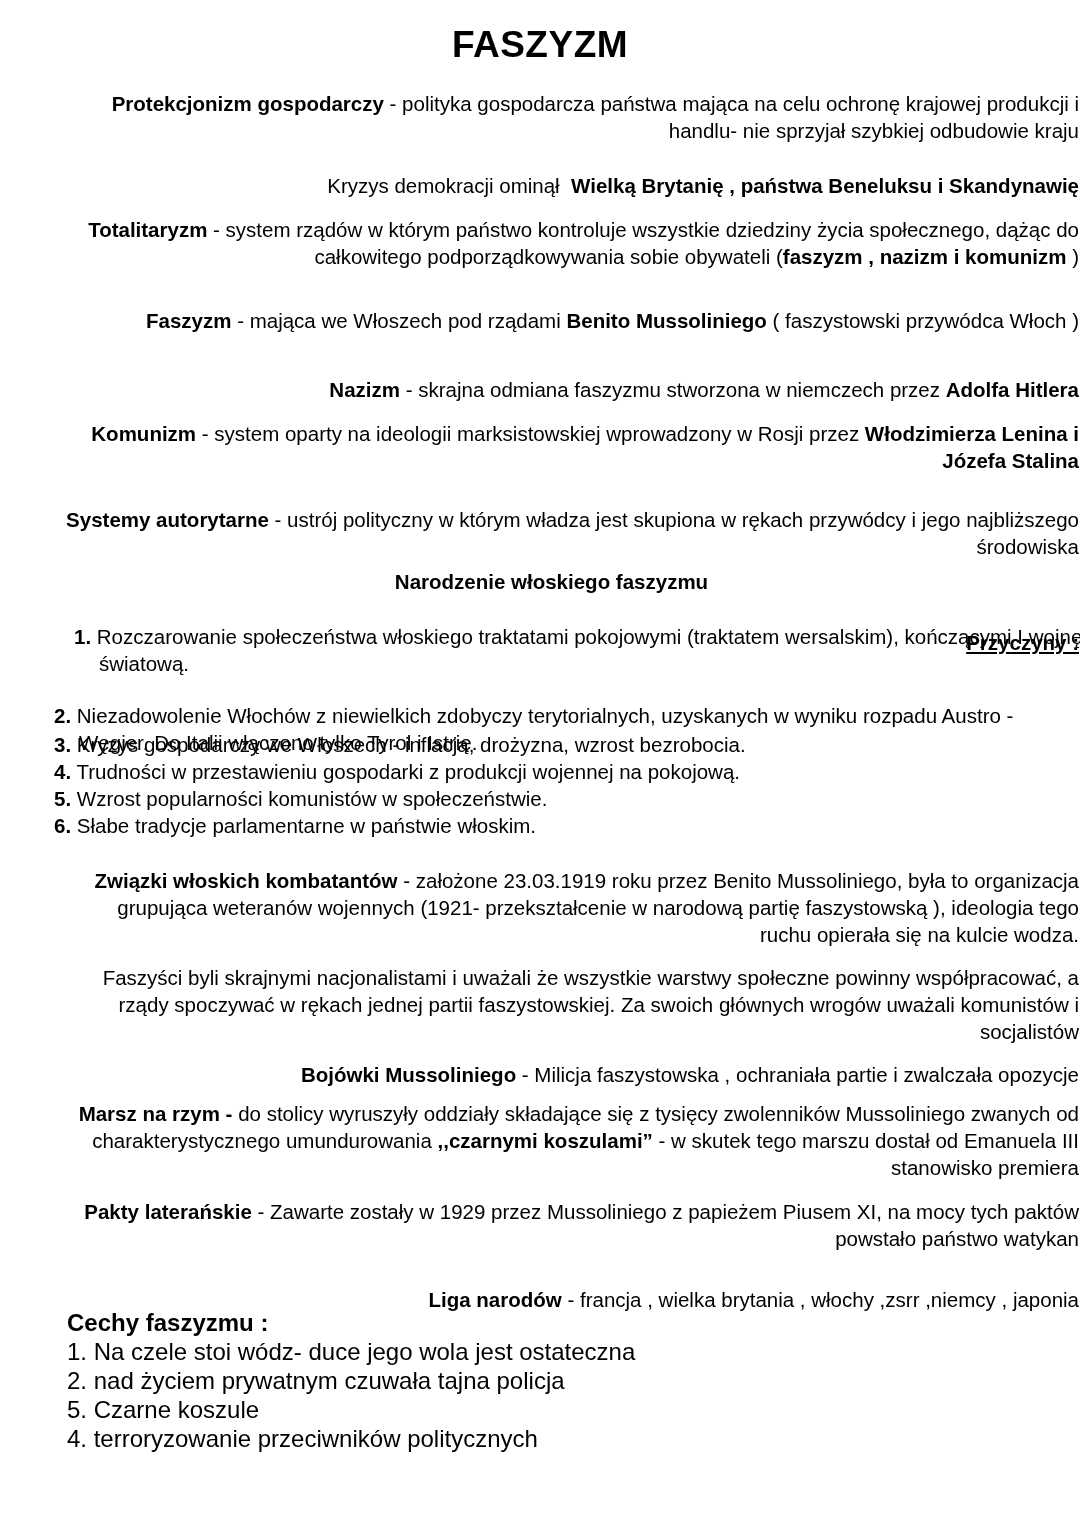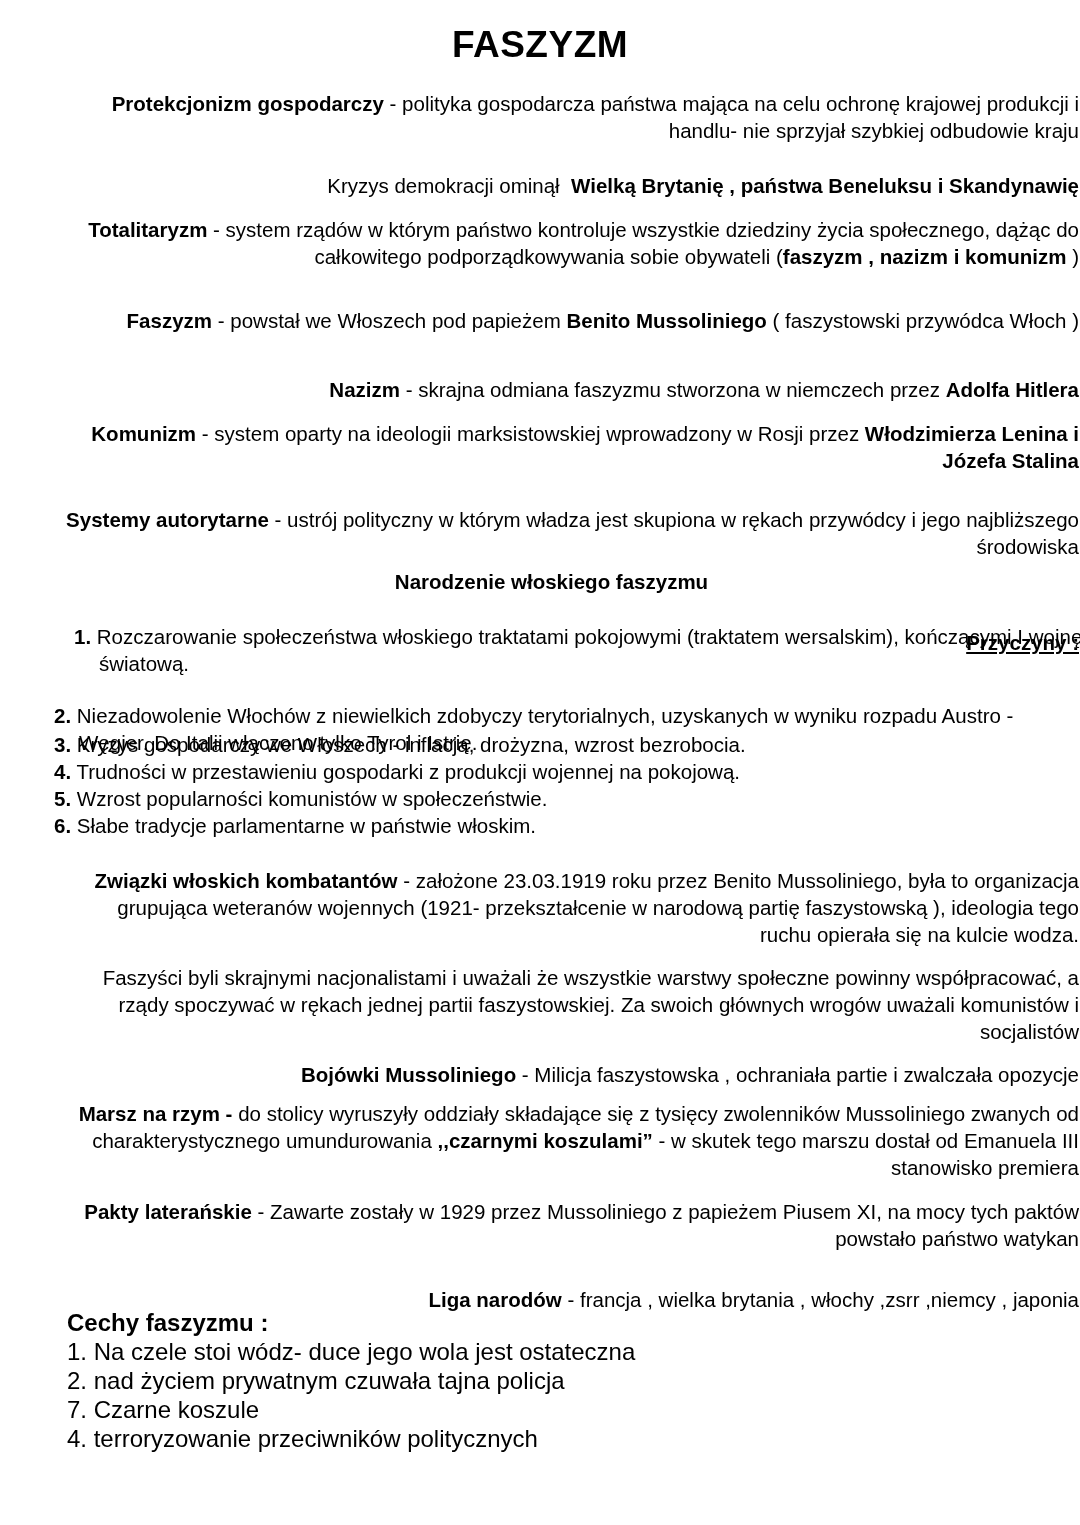--- a/index.html
+++ b/index.html
@@ -33,21 +33,21 @@
 <body>
 
 <div class="title">FASZYZM</div>
 
 <div class="para" style="top:90px;"><span class="b">Protekcjonizm gospodarczy</span><span> - polityka gospodarcza państwa mająca na celu ochronę krajowej produkcji i handlu- nie sprzyjał szybkiej odbudowie kraju</span></div>
 
 <div class="para" style="top:172px;"><span style="white-space:pre;">Kryzys demokracji ominął  </span><span class="b">Wielką Brytanię , państwa Beneluksu i Skandynawię</span></div>
 
 <div class="para" style="top:216px;"><span class="b">Totalitaryzm</span><span> - system rządów w którym państwo kontroluje wszystkie dziedziny życia społecznego, dążąc do całkowitego podporządkowywania sobie obywateli (</span><span class="b">faszyzm , nazizm i komunizm</span><span> )</span></div>
 
-<div class="para" style="top:307px;"><span class="b">Faszyzm</span><span> - powstał we Włoszech pod papieżem </span><span class="b">Benito Mussoliniego</span><span> ( faszystowski przywódca Włoch )</span></div>
+<div class="para" style="top:307px;"><span class="b">Faszyzm</span><span> - mająca we Włoszech pod rządami </span><span class="b">Benito Mussoliniego</span><span> ( faszystowski przywódca Włoch )</span></div>
 
 <div class="para" style="top:376px;"><span class="b">Nazizm</span><span> - skrajna odmiana faszyzmu stworzona w niemczech przez </span><span class="b">Adolfa Hitlera</span></div>
 
 <div class="para" style="top:420px;"><span class="b">Komunizm</span><span> - system oparty na ideologii marksistowskiej wprowadzony w Rosji przez </span><span class="b">Włodzimierza Lenina i Józefa Stalina</span></div>
 
 <div class="para" style="top:506px;"><span class="b">Systemy autorytarne</span><span> - ustrój polityczny w którym władza jest skupiona w rękach przywódcy i jego najbliższego środowiska</span></div>
 
 <div class="sub">Narodzenie włoskiego faszyzmu</div>
 
 <div class="para b" style="top:629px;text-decoration:underline;">Przyczyny :</div>
@@ -67,14 +67,14 @@
 
 <div class="para" style="top:1100px;"><span class="b">Marsz na rzym -</span><span> do stolicy wyruszyły oddziały składające się z tysięcy zwolenników Mussoliniego zwanych od charakterystycznego umundurowania </span><span class="b">,,czarnymi koszulami”</span><span> - w skutek tego marszu dostał od Emanuela III stanowisko premiera</span></div>
 
 <div class="para" style="top:1198px;"><span class="b">Pakty laterańskie</span><span> - Zawarte zostały w 1929 przez Mussoliniego z papieżem Piusem XI, na mocy tych paktów powstało państwo watykan</span></div>
 
 <div class="para" style="top:1286px;"><span class="b">Liga narodów</span><span> - francja , wielka brytania , włochy ,zsrr ,niemcy , japonia</span></div>
 
 <div class="cechy-head">Cechy faszyzmu :</div>
 <div class="cechy-item" style="top:1337px;">1. Na czele stoi wódz- duce jego wola jest ostateczna</div>
 <div class="cechy-item" style="top:1366px;">2. nad życiem prywatnym czuwała tajna policja</div>
-<div class="cechy-item" style="top:1395px;">7. Czarne koszule</div>
+<div class="cechy-item" style="top:1395px;">5. Czarne koszule</div>
 <div class="cechy-item" style="top:1424px;">4. terroryzowanie przeciwników politycznych</div>
 
 </body></html>

